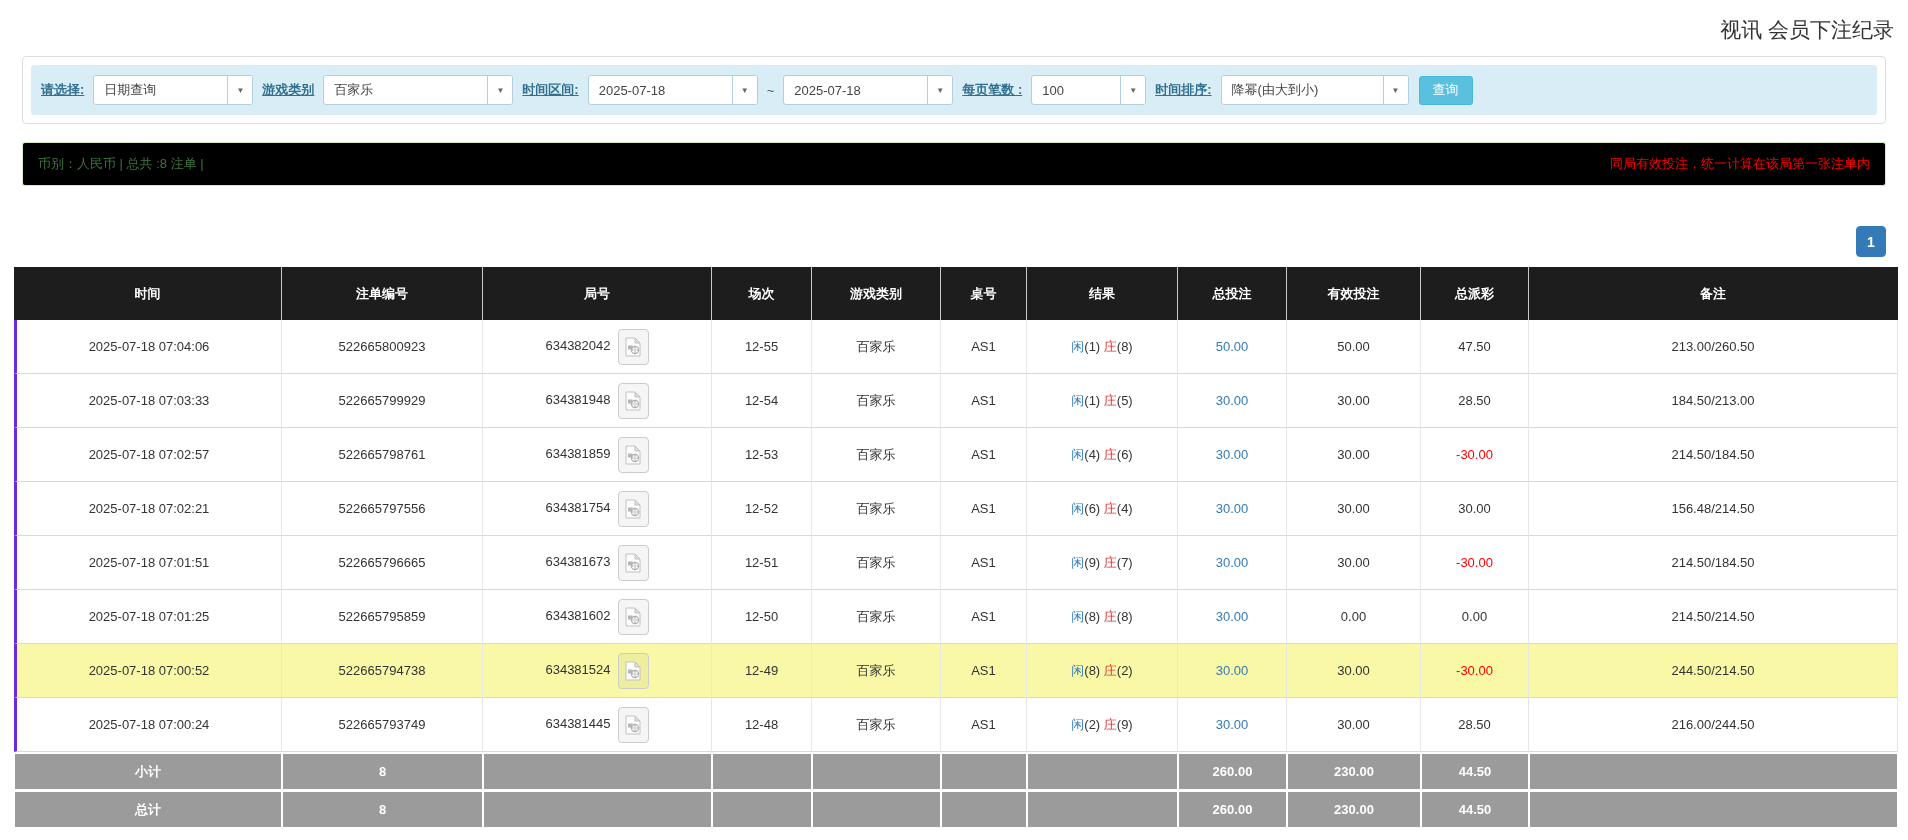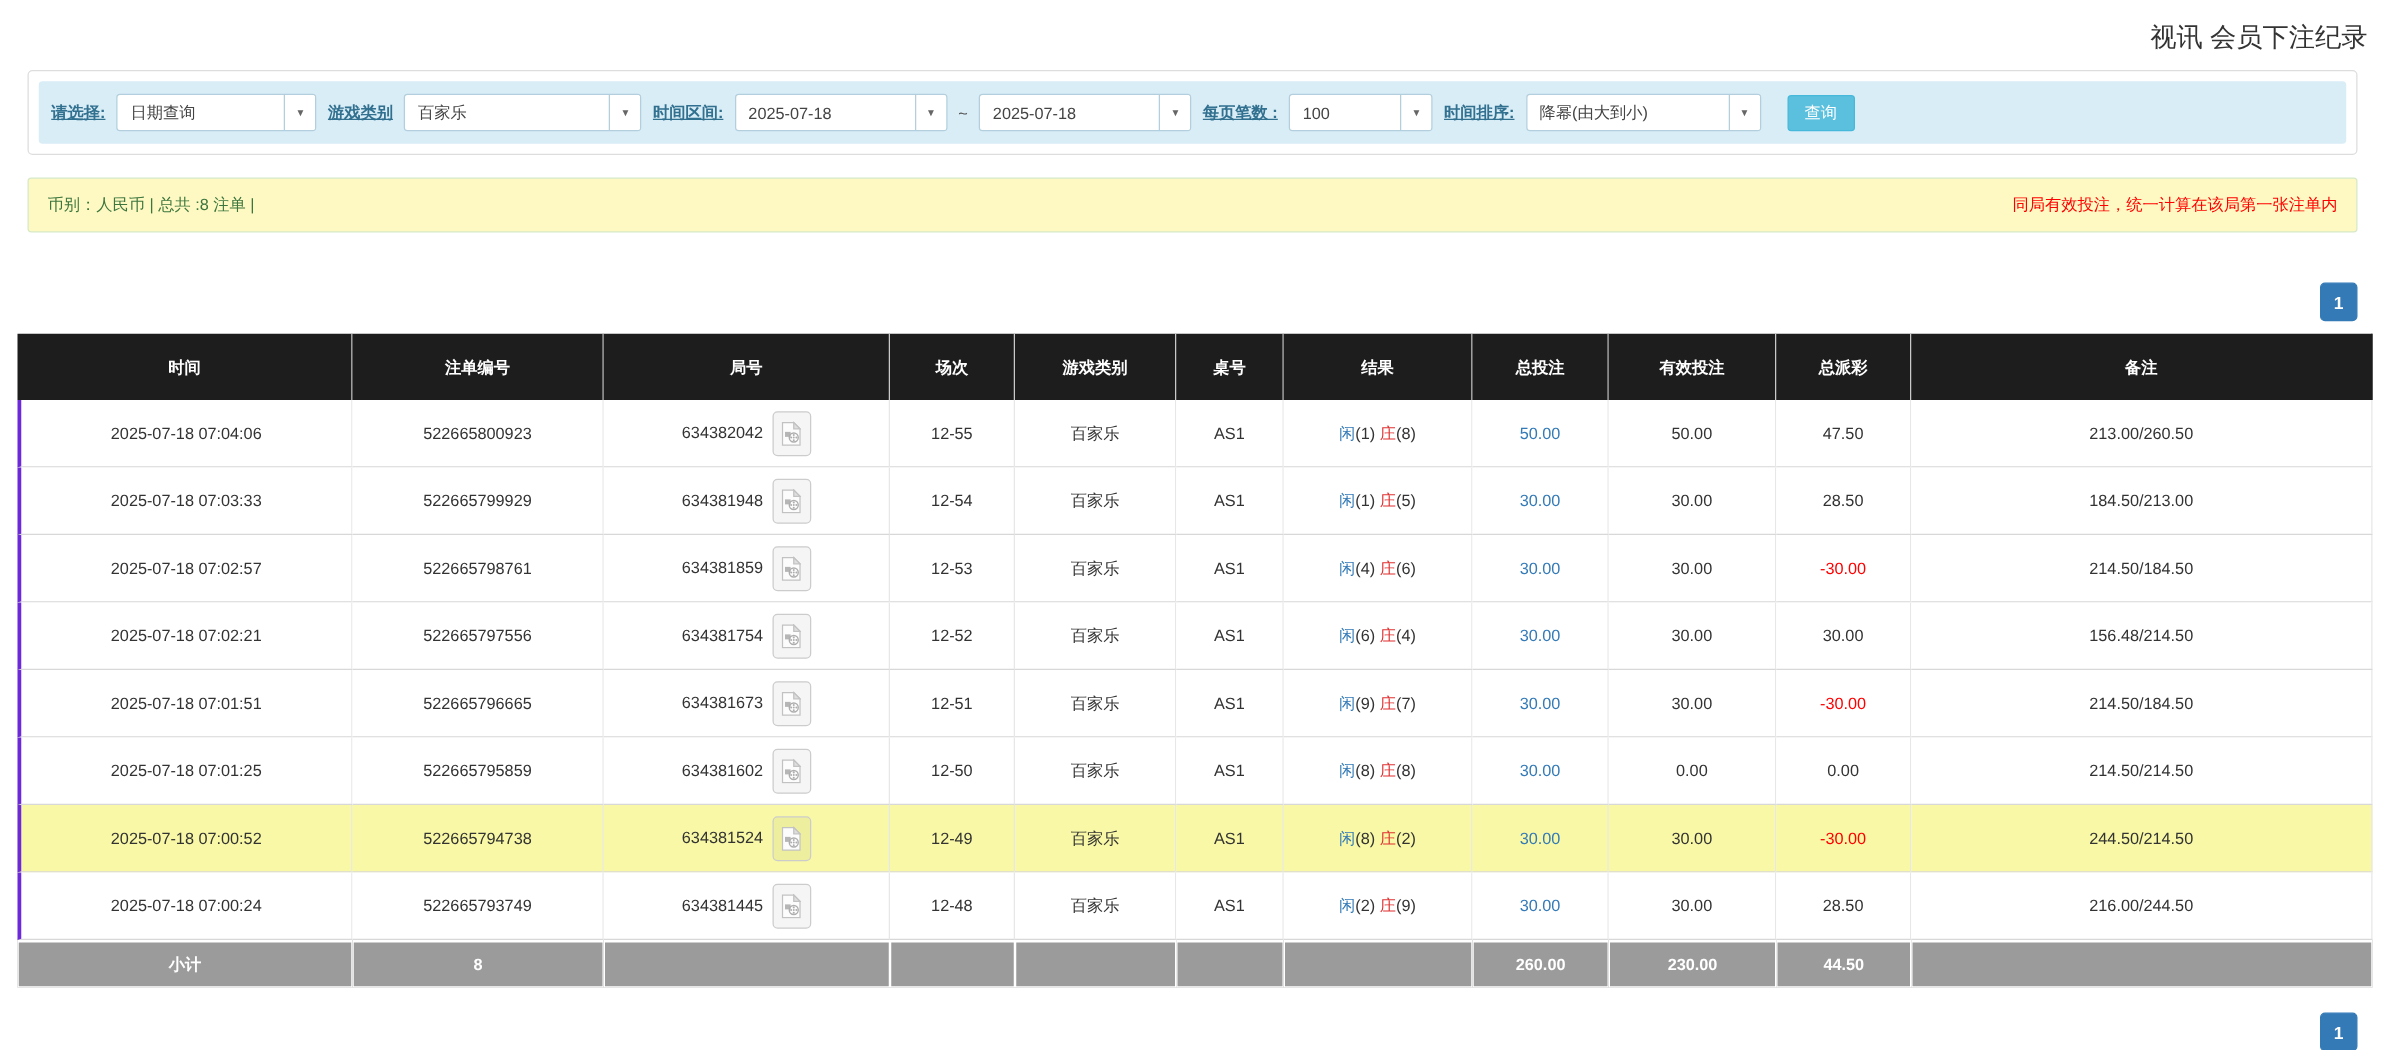--- a/index.html
+++ b/index.html
@@ -10,24 +10,24 @@
   .page-title { font-size:21px; font-weight:400; color:#333; padding:2px 2px 10px 2px;text-align:right; }
 
   
   .filter-panel { border:1px solid #ddd; border-radius:4px; background:#fff; padding:8px; margin:2px 10px 0 10px; }
   .filter-strip { background:#d9edf7; border-radius:3px; padding:10px 10px; display:flex; align-items:center; gap:9px; }
   .f-label { font-size:13px; font-weight:bold; color:#31708f; white-space:nowrap;text-decoration:underline; }
   .sel { display:inline-flex; align-items:stretch; background:#fff; border:1px solid #b3cfdd; border-radius:3px; height:30px; overflow:hidden; cursor:pointer; }
   .sel .sel-val { font-size:13px; color:#444; padding:0 10px; display:flex; align-items:center; white-space:nowrap; flex:1; }
   .sel .sel-caret { width:25px; border-left:1px solid #b3cfdd; display:flex; align-items:center; justify-content:center; color:#666; font-size:8px; background:#fff; }
   .tilde { color:#555; font-size:13px; }
-  .btn-query { background:#5bc0de; border:1px solid #46b8da; color:#fff; font-size:13px; border-radius:3px; height:29px; padding:0 13px; cursor:pointer; margin-left:12px; }
+  .btn-query { background:#5bc0de; border:1px solid #46b8da; color:#fff; font-size:13px; border-radius:3px; height:29px; padding:0 13px; cursor:pointer; margin-left:1px; }
 
   
-  .summary-bar { margin:18px 10px 0 10px; background:#fef9c3; border:1px solid #d6e9c6; border-radius:3px;
+  .summary-bar { margin:18px 10px 0 10px; background:#000000; border:1px solid #d6e9c6; border-radius:3px;
     padding:12px 15px; display:flex; justify-content:space-between; align-items:center; }
   .summary-left { font-size:13px; color:#3c763d; }
   .summary-note { font-size:13px; color:#ff0000; }
 
   
   .pager-row { display:flex; justify-content:flex-end; margin:40px 10px 10px 10px; }
   .pager-row.bottom { margin:20px 10px 0 10px; }
   .page-btn { background:#337ab7; border:1px solid #337ab7; color:#fff; font-size:14px; font-weight:bold;
     border-radius:4px; min-width:30px; height:31px; padding:0 10px; cursor:pointer; }
 
@@ -384,20 +384,33 @@
         <td></td>
           <td></td>
           <td></td>
         <td></td>
           <td></td>
         <td>260.00</td>
         <td>230.00</td>
         <td>44.50</td>
         <td></td>
       </tr>
+      <tr class="sumrow">
+        <td>总计</td>
+        <td>8</td>
+        <td></td>
+          <td></td>
+          <td></td>
+        <td></td>
+          <td></td>
+        <td>260.00</td>
+        <td>230.00</td>
+        <td>44.50</td>
+        <td></td>
+      </tr>
     </tfoot>
   </table>
 
   <div class="pager-row bottom">
     <button class="page-btn">1</button>
   </div>
 
 </div>
 
 </body></html>

